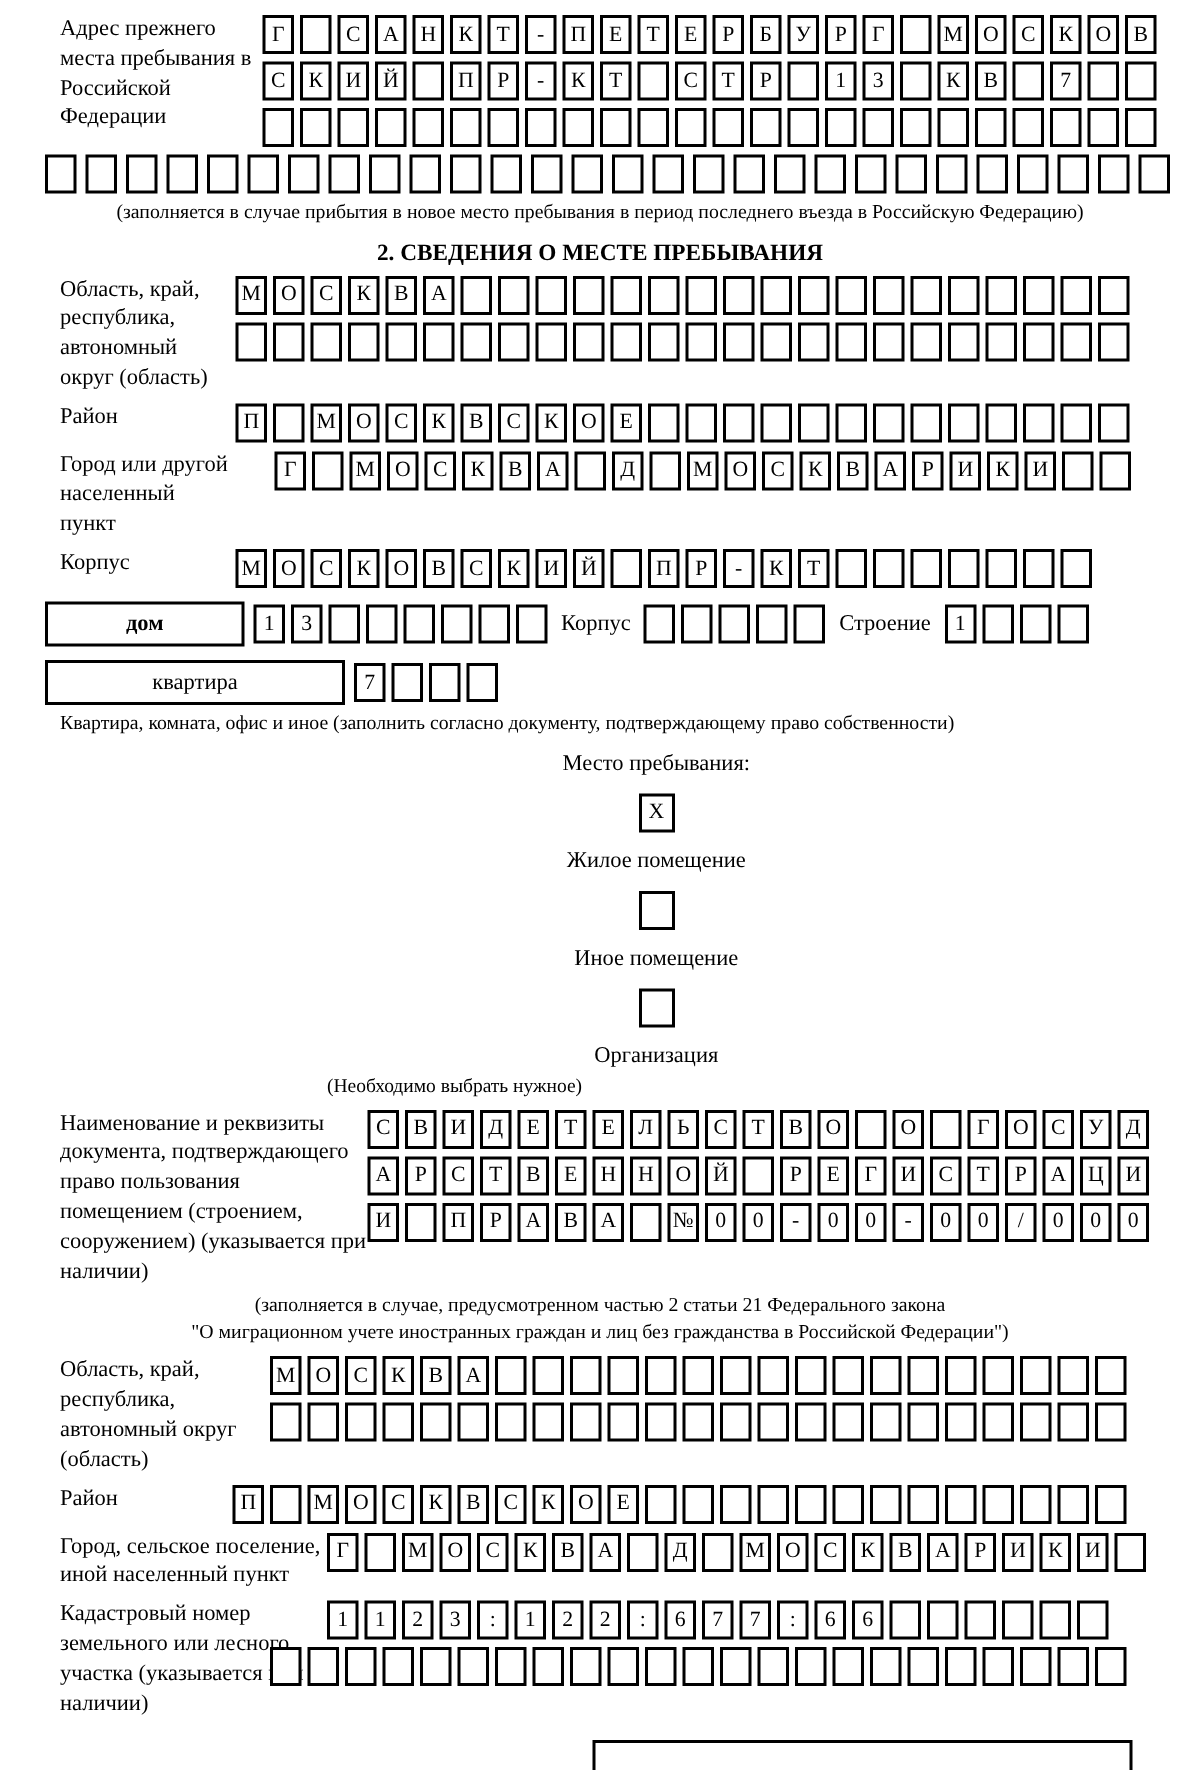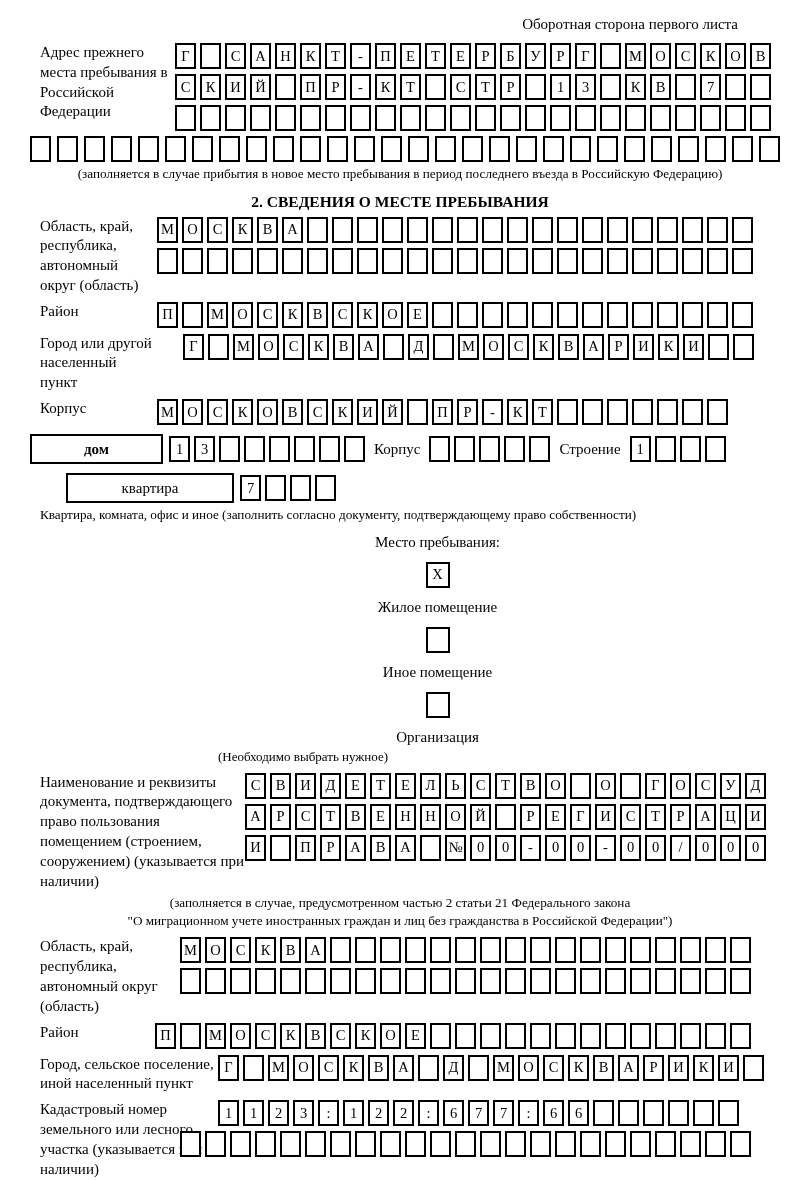--- a/index.html
+++ b/index.html
@@ -25,35 +25,34 @@
   }
   .fullrow { margin:5px 0 0 30px; }
   .note { font-size:13.2px; margin:4px 0 0 40px; line-height:1.25; }
   .note.center { text-align:center; margin-left:0; }
   .sec-title { text-align:center; font-weight:bold; font-size:15.5px; margin-top:10px; }
   .houserow { margin:9px 0 0 30px; display:flex; align-items:center; }
   .widebox {
     height:30px; border:2px solid #000; box-sizing:border-box; flex:none;
     display:flex; align-items:center; justify-content:center; font-size:15px; margin-right:6px;
   }
-  .w162 { width:133px;font-weight:bold; } .w200 { width:168px;margin-left:36px; }
+  .w162 { width:133px;font-weight:bold; } .w200 { width:200px; }
   .inline-label { font-size:15px; margin:0 9px; flex:none; }
   .checkrow { margin:10px 0 0 75px; display:flex; align-items:center; gap:11px; font-size:15px;flex-direction:column; }
   .cb { width:24px; }
   .choose-note { font-size:13px; margin:3px 0 0 218px; }
   .fact-title { text-align:center; font-weight:bold; font-size:15px; margin-top:16px; }
   .stamp-box { width:360px; height:175px; border:2px solid #000; box-sizing:border-box; margin:14px 0 0 395px; }
   .mt10 { margin-top:10px; } .mt8 { margin-top:8px; }
 </style>
 </head>
 <body>
 
 <div class="page">
 
-  <div class="header-note">Оборотная сторона первого листа</div>
 
   <div class="fieldrow mt10">
     <div class="flabel w135">Адрес прежнего места пребывания в Российской Федерации</div>
     <div class="rows">
       <div class="cellrow">
           <div class="cell">Г</div>
           <div class="cell"></div>
           <div class="cell">С</div>
           <div class="cell">А</div>
           <div class="cell">Н</div>

